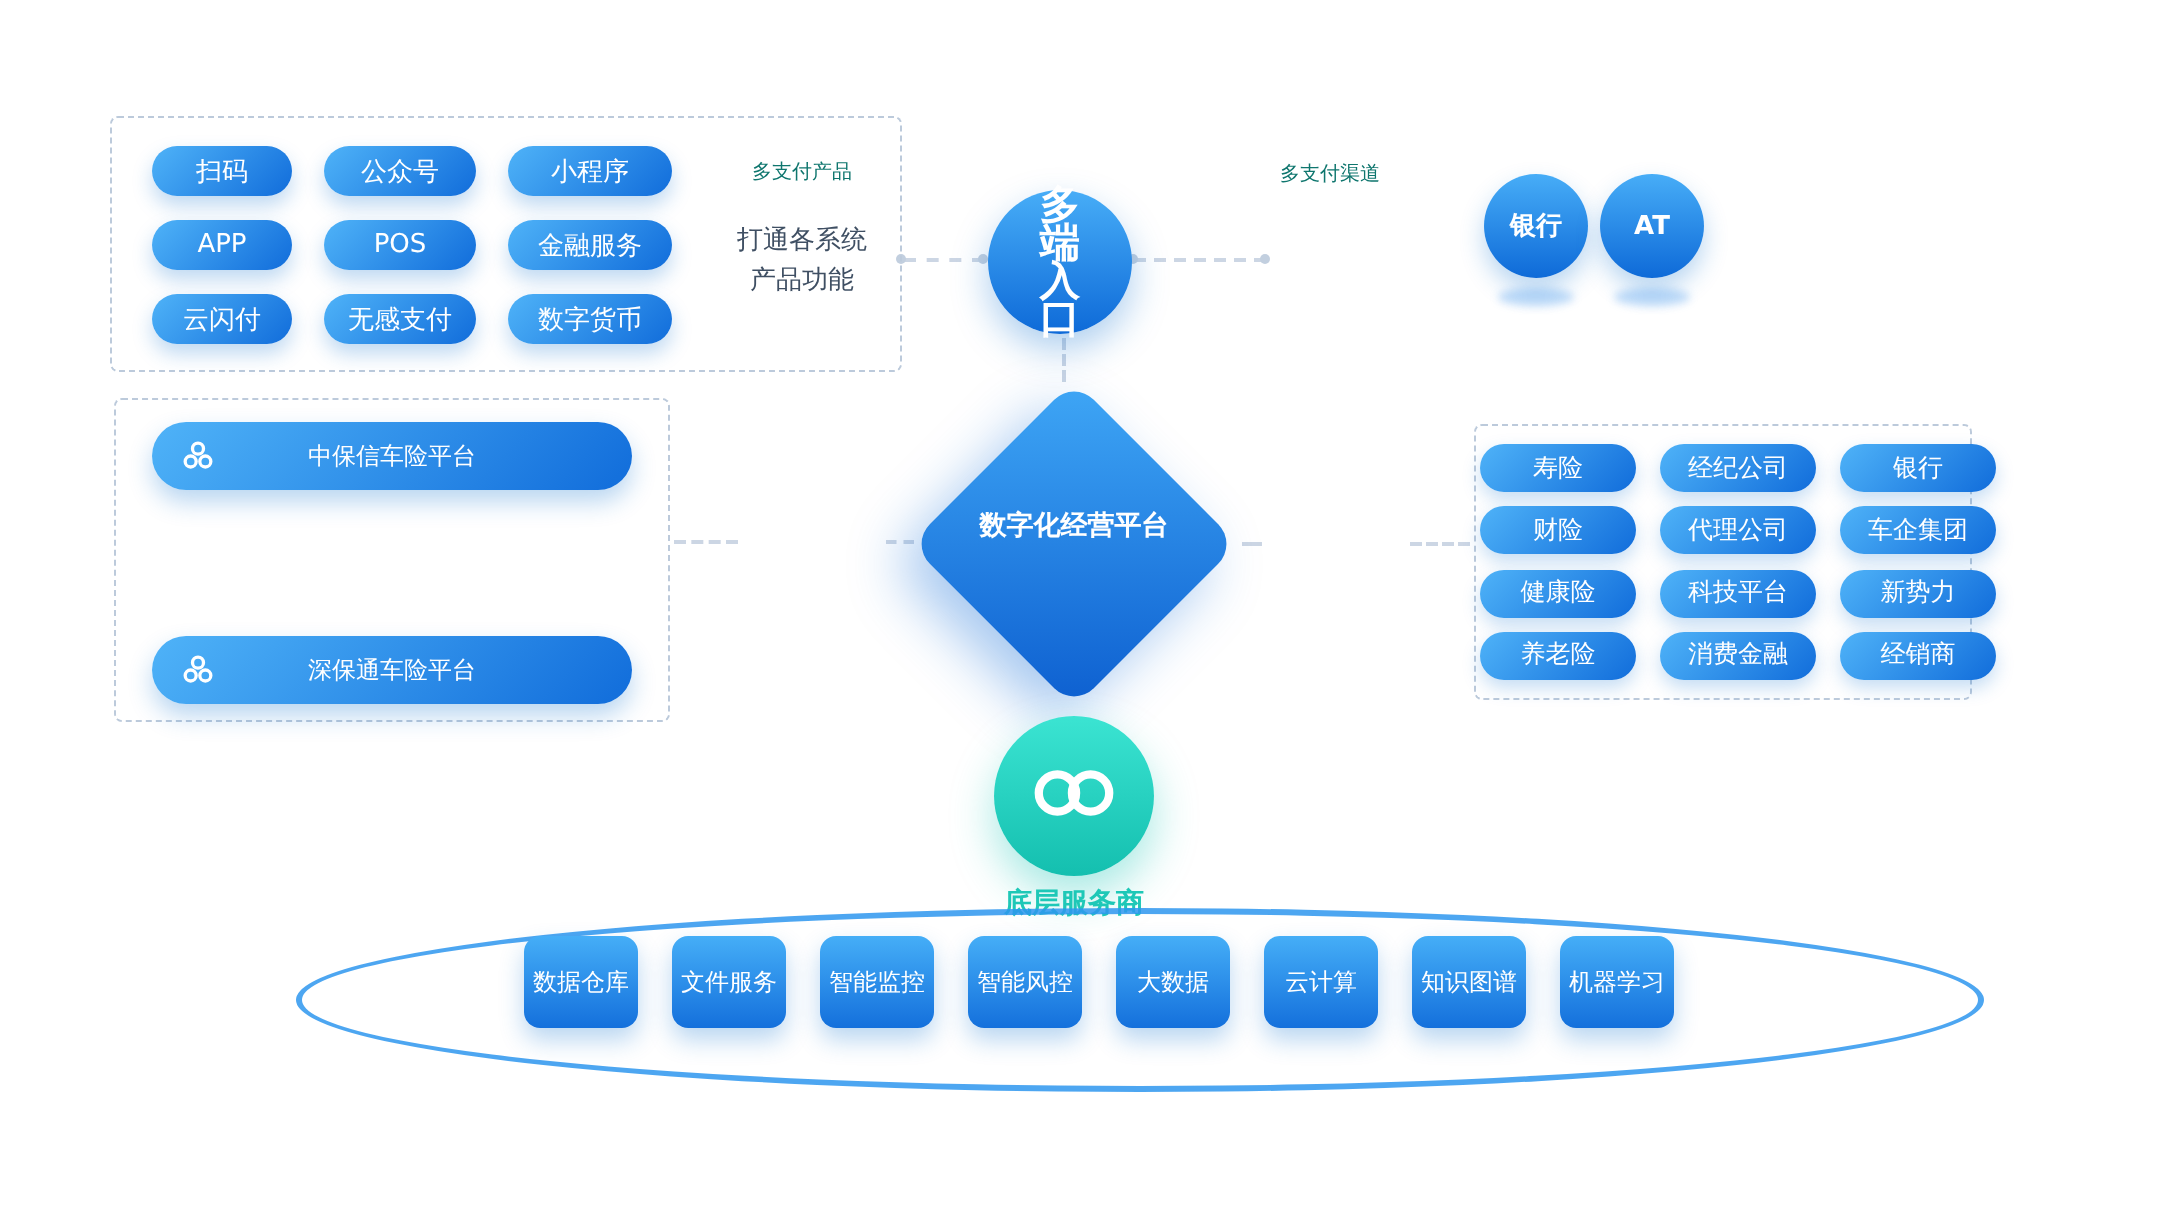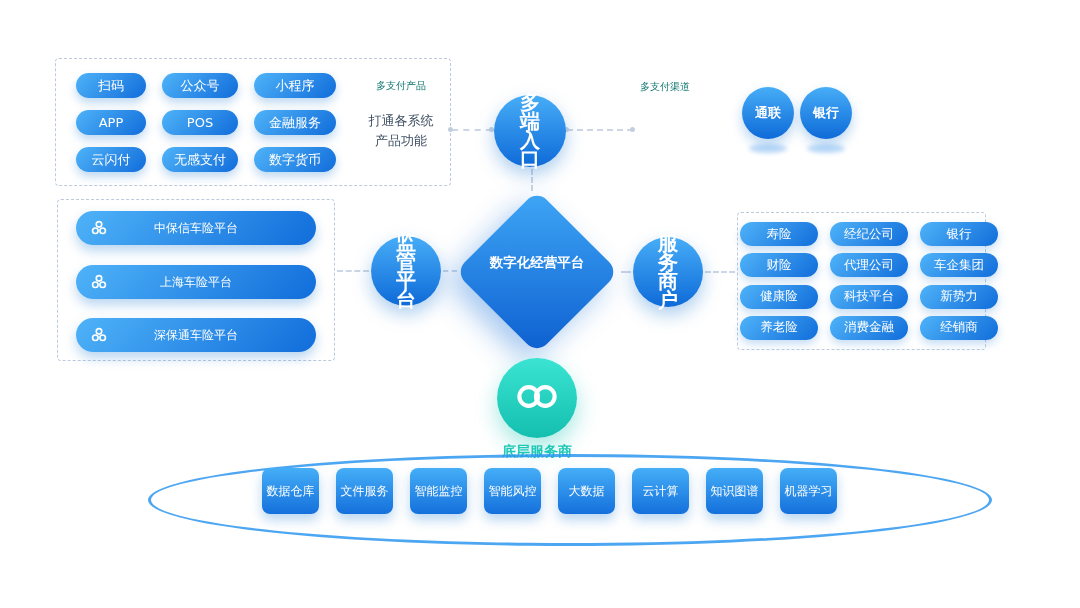--- a/index.html
+++ b/index.html
@@ -122,61 +122,45 @@
     </div>
   </div>
 
   <div class="node-circle" style="left:494px; top:95px; width:72px; height:72px;">
     <div class="wrap2">多端入口</div>
   </div>
 
   <div class="panel-title" style="left:640px; top:80px;">多支付渠道</div>
   <div id="channels-row">
     <div class="channel">
-      <div class="channel-circle">通联</div>
+      <div class="channel-circle">银行</div>
       <div class="channel-shadow"></div>
     </div>
     <div class="channel">
-      <div class="channel-circle">银行</div>
+      <div class="channel-circle">AT</div>
       <div class="channel-shadow"></div>
     </div>
   </div>
 
   <div id="diamond-shape"></div>
   <div id="diamond-label">
     <div class="l2">数字化经营平台</div>
   </div>
 
-  <div class="node-circle" style="left:371px; top:236px; width:70px; height:70px;">
-    <div class="wrap2">监管平台</div>
-  </div>
-  <div class="node-circle" style="left:633px; top:237px; width:70px; height:70px;">
-    <div class="wrap2">服务商户</div>
-  </div>
 
   <div class="dashed-box" style="left:57px; top:199px; width:278px; height:162px;">
     <div class="bar" style="top:11px;">
       <span class="bar-icon">
         <svg viewBox="0 0 24 24" width="22" height="22">
             <circle cx="12" cy="8" r="3" fill="none" stroke="#fff" stroke-width="1.8"></circle>
             <circle cx="8" cy="15" r="3" fill="none" stroke="#fff" stroke-width="1.8"></circle>
             <circle cx="16" cy="15" r="3" fill="none" stroke="#fff" stroke-width="1.8"></circle>
           </svg>
       </span>
       <span>中保信车险平台</span>
-    </div>
-    <div class="bar" style="top:65px;">
-      <span class="bar-icon">
-        <svg viewBox="0 0 24 24" width="22" height="22">
-            <circle cx="12" cy="8" r="3" fill="none" stroke="#fff" stroke-width="1.8"></circle>
-            <circle cx="8" cy="15" r="3" fill="none" stroke="#fff" stroke-width="1.8"></circle>
-            <circle cx="16" cy="15" r="3" fill="none" stroke="#fff" stroke-width="1.8"></circle>
-          </svg>
-      </span>
-      <span>上海车险平台</span>
     </div>
     <div class="bar" style="top:118px;">
       <span class="bar-icon">
         <svg viewBox="0 0 24 24" width="22" height="22">
             <circle cx="12" cy="8" r="3" fill="none" stroke="#fff" stroke-width="1.8"></circle>
             <circle cx="8" cy="15" r="3" fill="none" stroke="#fff" stroke-width="1.8"></circle>
             <circle cx="16" cy="15" r="3" fill="none" stroke="#fff" stroke-width="1.8"></circle>
           </svg>
       </span>
       <span>深保通车险平台</span>

